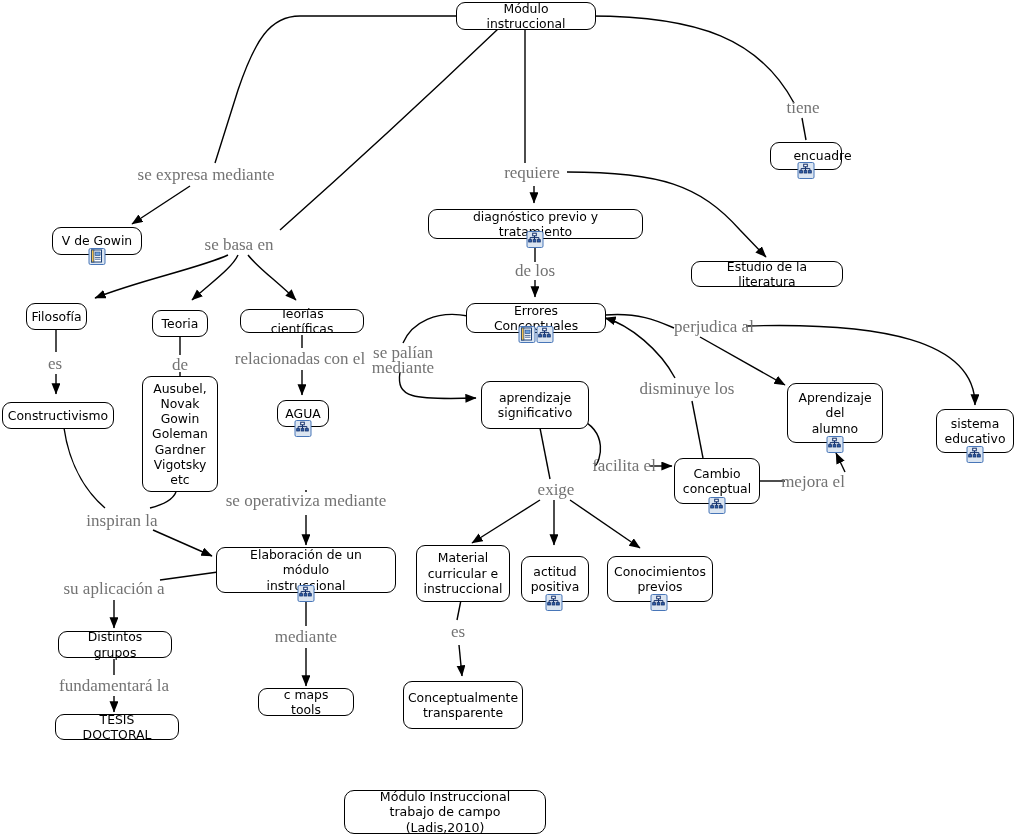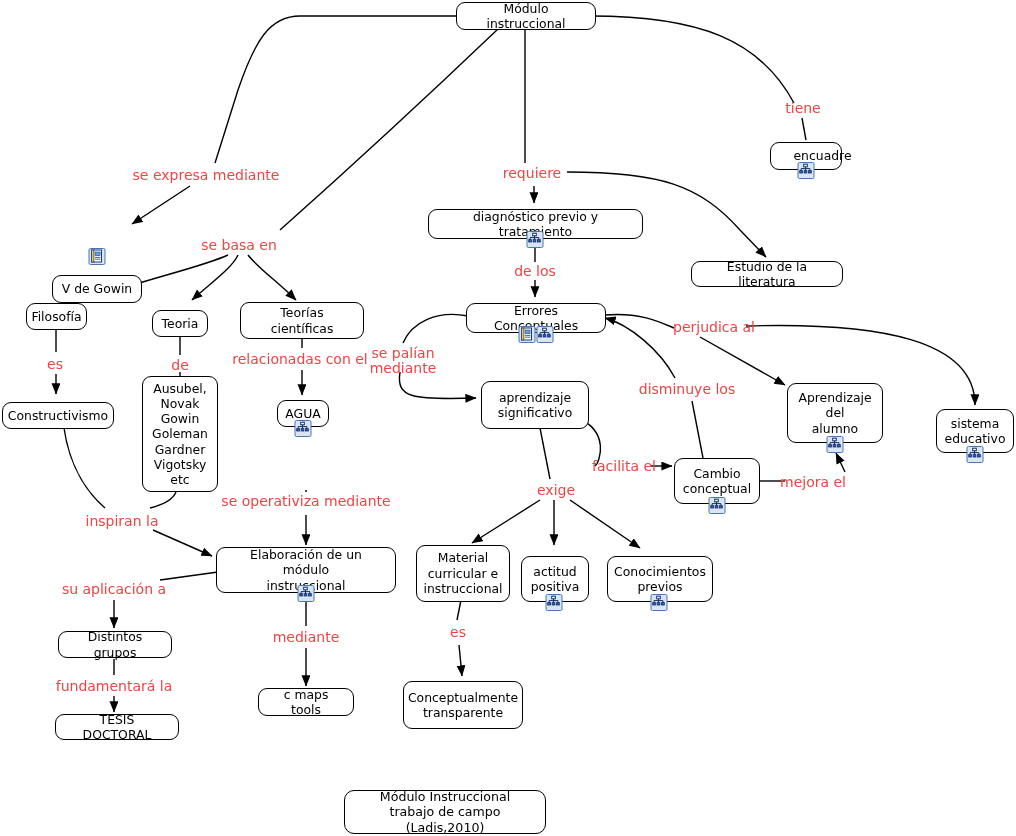--- a/index.html
+++ b/index.html
@@ -41,28 +41,29 @@
     padding: 3px 8px;
     white-space: pre-line;
     z-index: 3;
   }
   .node.title-node {
     font-size: 12.6px;
     border-radius: 10px;
   }
   .edge-label {
     position: absolute;
-    font-size: 14px;
+    font-size: 17px;
     line-height: 14.6px;
-    color: #ef4444;
+    color: #737373;
     text-align: center;
     white-space: pre-line;
     background: transparent;
     z-index: 4;
     transform: translate(-50%, -50%);
+    font-family: Liberation Serif, serif;
   }
   
   .icon-tray {
     position: absolute;
     z-index: 6;
     display: flex;
     gap: 1px;
     transform: translateX(-50%);
   }
   .res-icon {
@@ -158,21 +159,21 @@
       <path d="M114,659 L114,675"></path>
       <path d="M114,696 L114,712" marker-end="url(#arrow)"></path>
 
       <path d="M306,601 L306,626"></path>
       <path d="M306,648 L306,686" marker-end="url(#arrow)"></path>
     </g>
   </svg>
 
   <div class="node" style="left:456px; top:2px; width:140px; height:28px;">Módulo instruccional</div>
 
-  <div class="node" style="left:52px; top:227px; width:90px; height:28px;margin-top:48px;">V de Gowin</div>
+  <div class="node" style="left:52px; top:227px; width:90px; height:28px;">V de Gowin</div>
   <div class="icon-tray" style="left:97px; top:248px;">
     <span class="res-icon">
       <svg width="14" height="14" viewBox="0 0 14 14">
         <rect x="2" y="1" width="10" height="12" fill="#ffffff" stroke="#1a3f75" stroke-width="1"></rect>
         <rect x="2" y="1" width="2.4" height="12" fill="#f2c14e" stroke="#1a3f75" stroke-width="0.7"></rect>
         <rect x="5.6" y="3" width="5" height="3.6" fill="#6f9fd8" stroke="#1a3f75" stroke-width="0.6"></rect>
         <line x1="5.4" y1="8.4" x2="11" y2="8.4" stroke="#1a3f75" stroke-width="0.8"></line>
         <line x1="5.4" y1="10.2" x2="11" y2="10.2" stroke="#1a3f75" stroke-width="0.8"></line>
       </svg>
     </span>
@@ -237,21 +238,21 @@
         <rect x="5.6" y="7.6" width="2.8" height="2.4" fill="#2f5fa8" stroke="#13306b" stroke-width="0.8"></rect>
         <rect x="10" y="7.6" width="2.8" height="2.4" fill="#2f5fa8" stroke="#13306b" stroke-width="0.8"></rect>
       </svg>
     </span>
   </div>
 
   <div class="node" style="left:26px; top:303px; width:61px; height:27px;">Filosofía</div>
 
   <div class="node" style="left:152px; top:310px; width:56px; height:27px;">Teoria</div>
 
-  <div class="node" style="left:240px; top:302px; width:124px; height:37px;">Teorías científicas</div>
+  <div class="node" style="left:240px; top:309px; width:124px; height:24px;">Teorías científicas</div>
 
   <div class="node" style="left:2px; top:402px; width:112px; height:27px;">Constructivismo</div>
 
   <div class="node" style="left:142px; top:376px; width:76px; height:116px; line-height:15.2px;">Ausubel,
 Novak
 Gowin
 Goleman
 Gardner
 Vigotsky
 etc</div>

